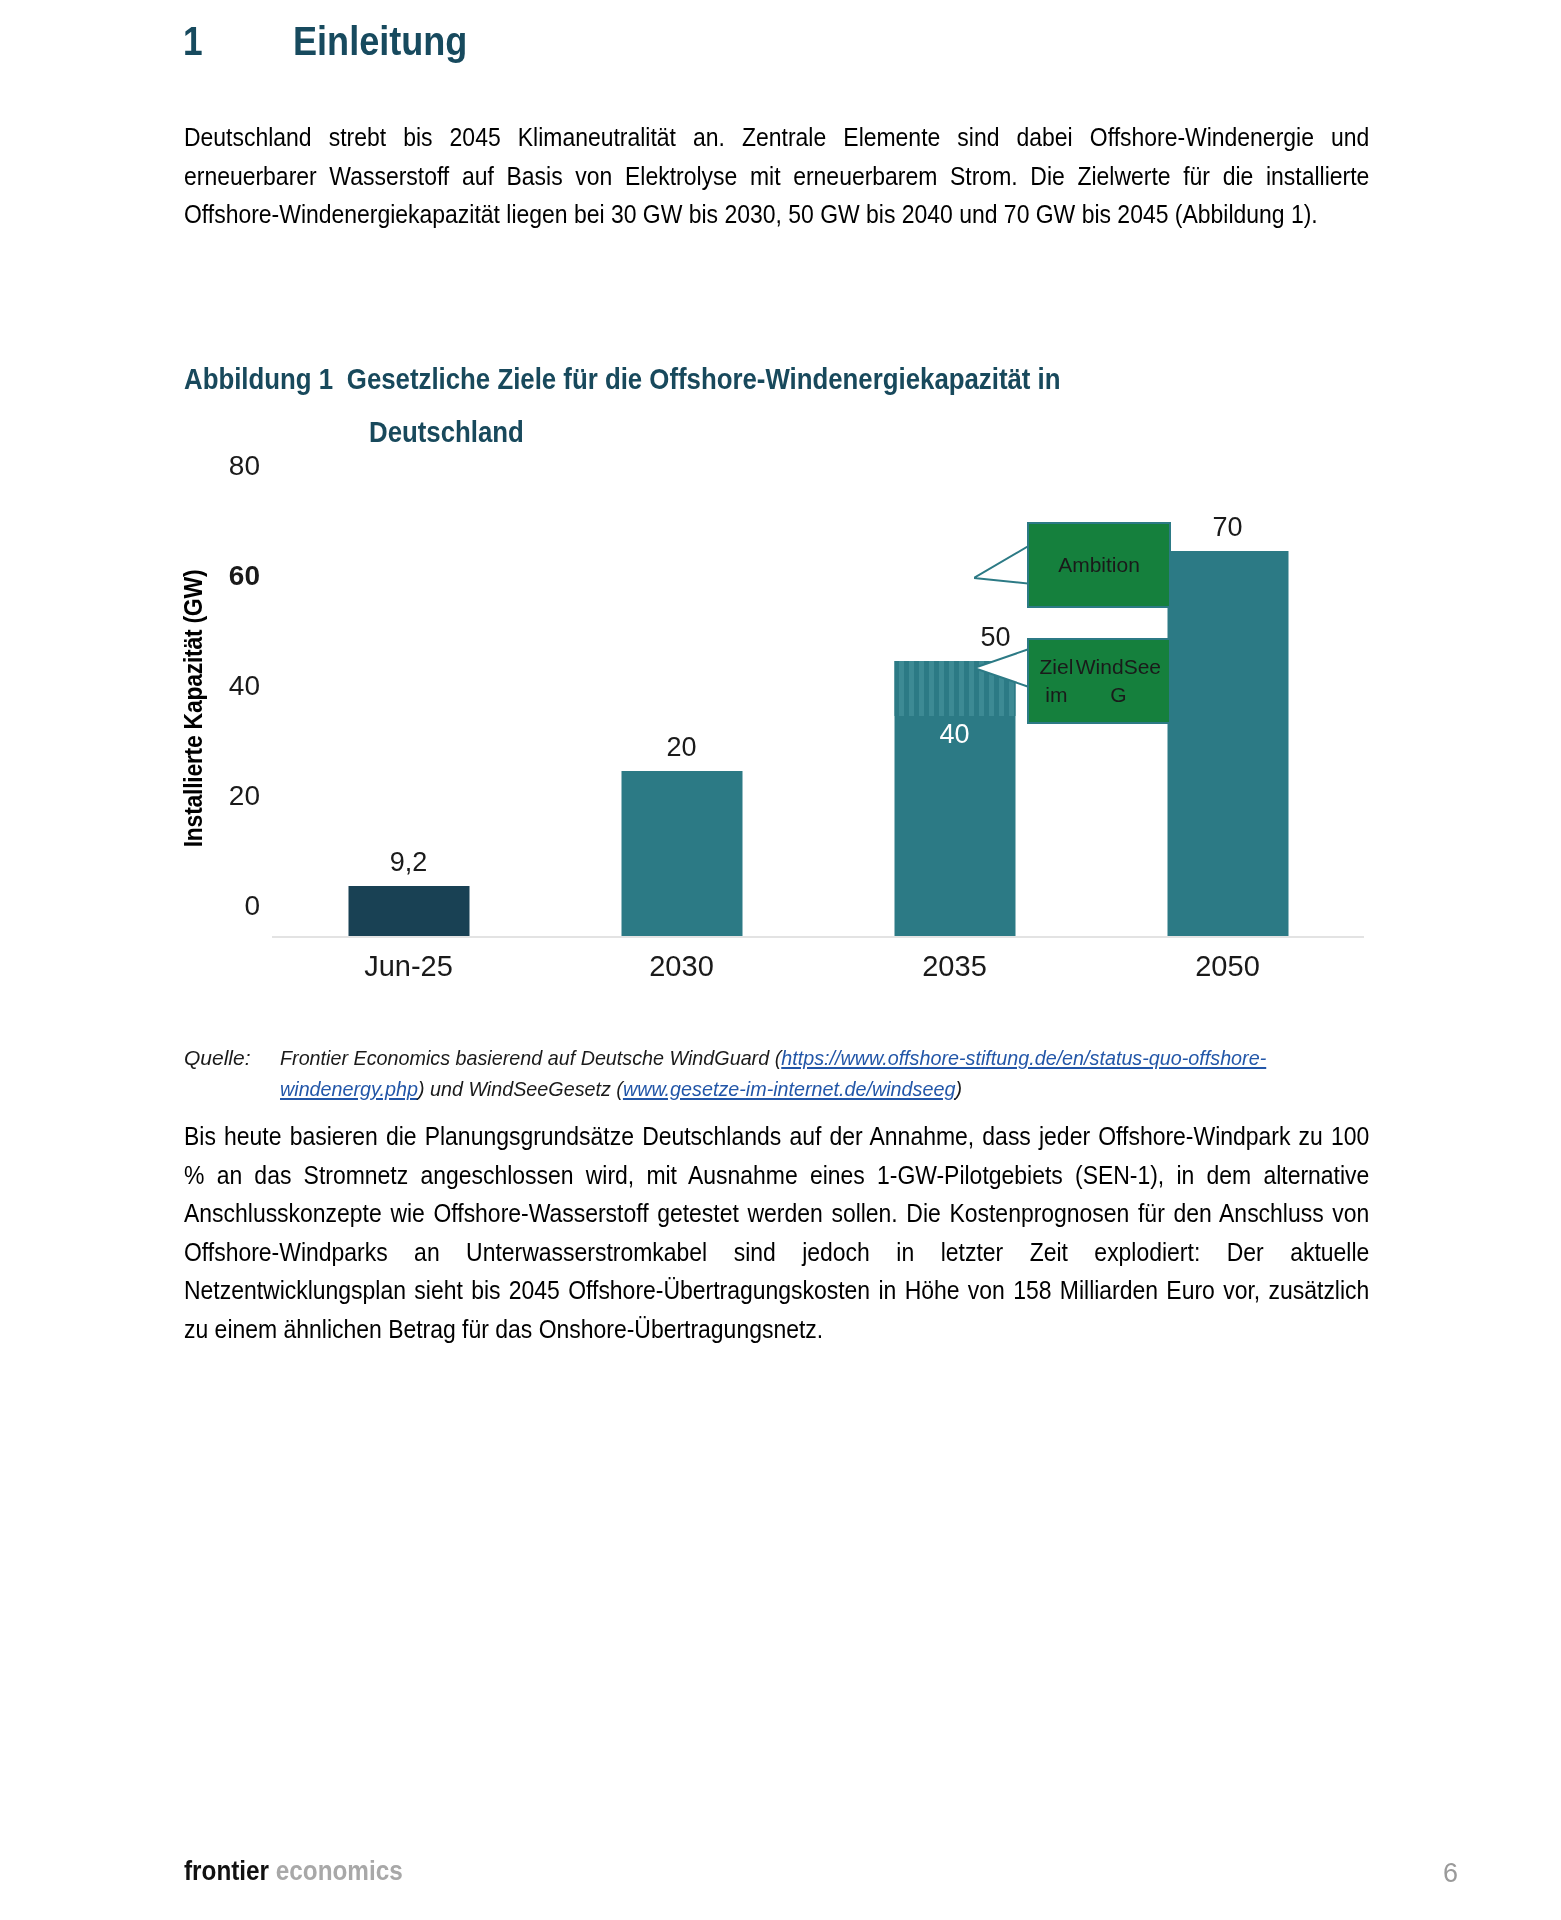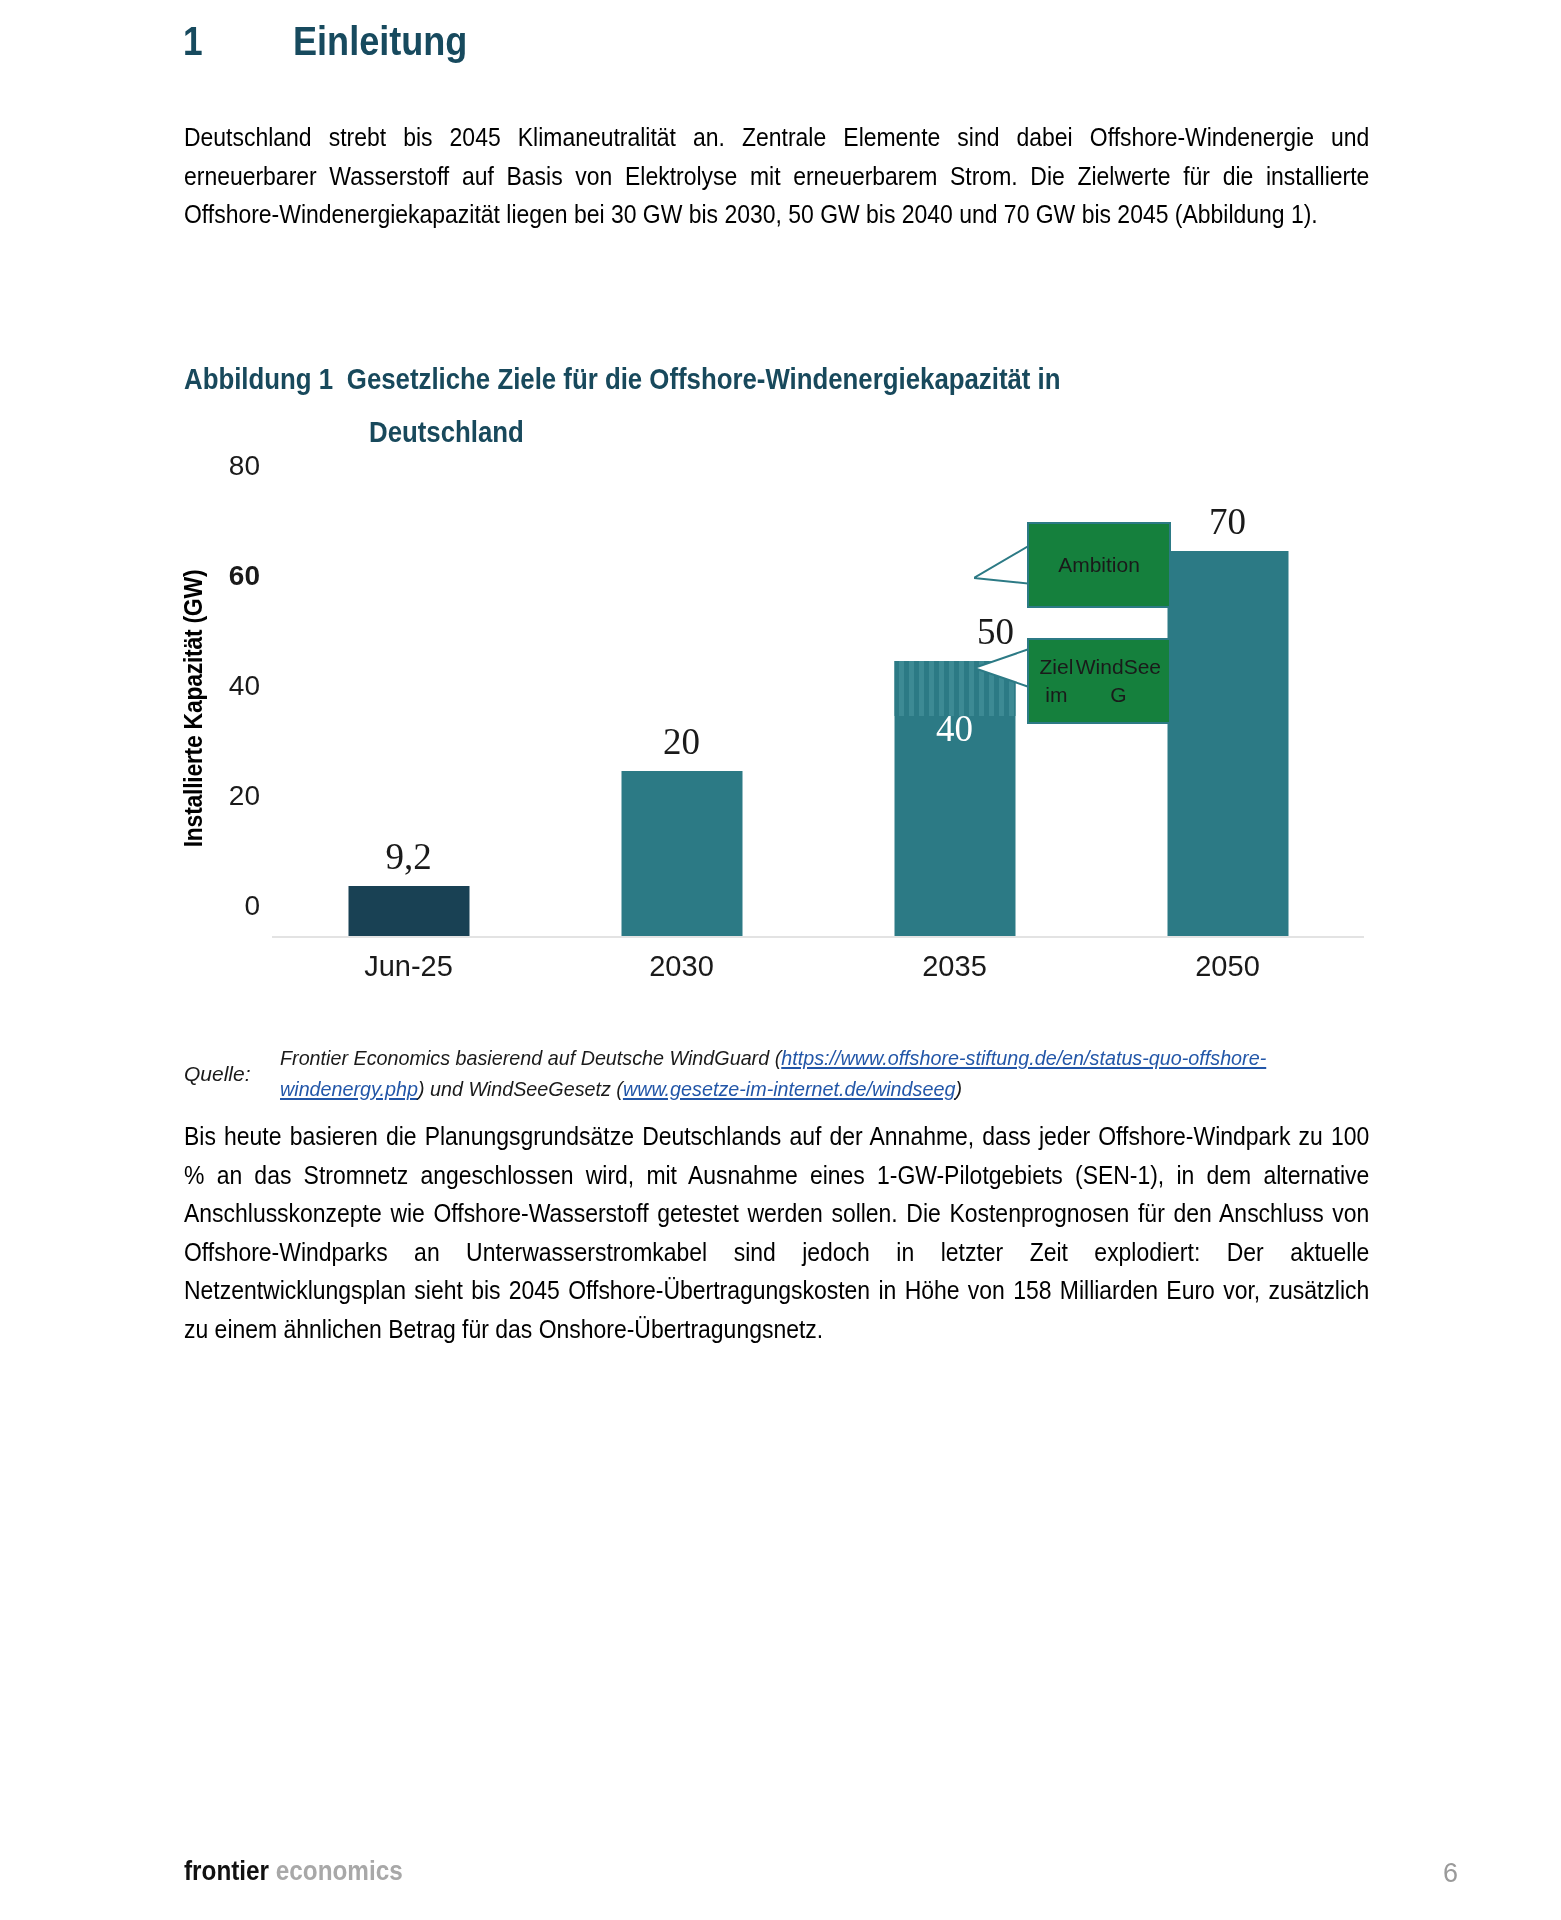--- a/index.html
+++ b/index.html
@@ -161,24 +161,23 @@
     background: repeating-linear-gradient(
       90deg,
       #2c7a85 0px, #2c7a85 5px,
       #3d8a94 5px, #3d8a94 10px
     );
   }
   .bar-value {
     position: absolute;
     left: 50%;
     transform: translateX(-50%);
-    font-size: 37px;
+    font-size: 27px;
     color: #1a1a1a;
     white-space: nowrap;
-    font-family: Liberation Serif, serif;
   }
   .bar-value.inside {
     color: #ffffff;
   }
   .xtick {
     position: absolute;
     top: 452px;
     left: 50%;
     transform: translateX(-50%);
     font-size: 29px;
@@ -213,21 +212,21 @@
     top: 1042px;
     width: 1230px;
     font-size: 21px;
     line-height: 31px;
     font-style: italic;
     color: #1a1a1a;
   }
   .source .lbl {
     position: absolute;
     left: 0;
-    top: 16px;
+    top: 0;
     width: 96px;
   }
   .source .body {
     margin-left: 96px;
     display: block;
     transform: scaleX(0.94);
     transform-origin: left top;
     width: 1200px;
   }
   .source a, .source .link {

